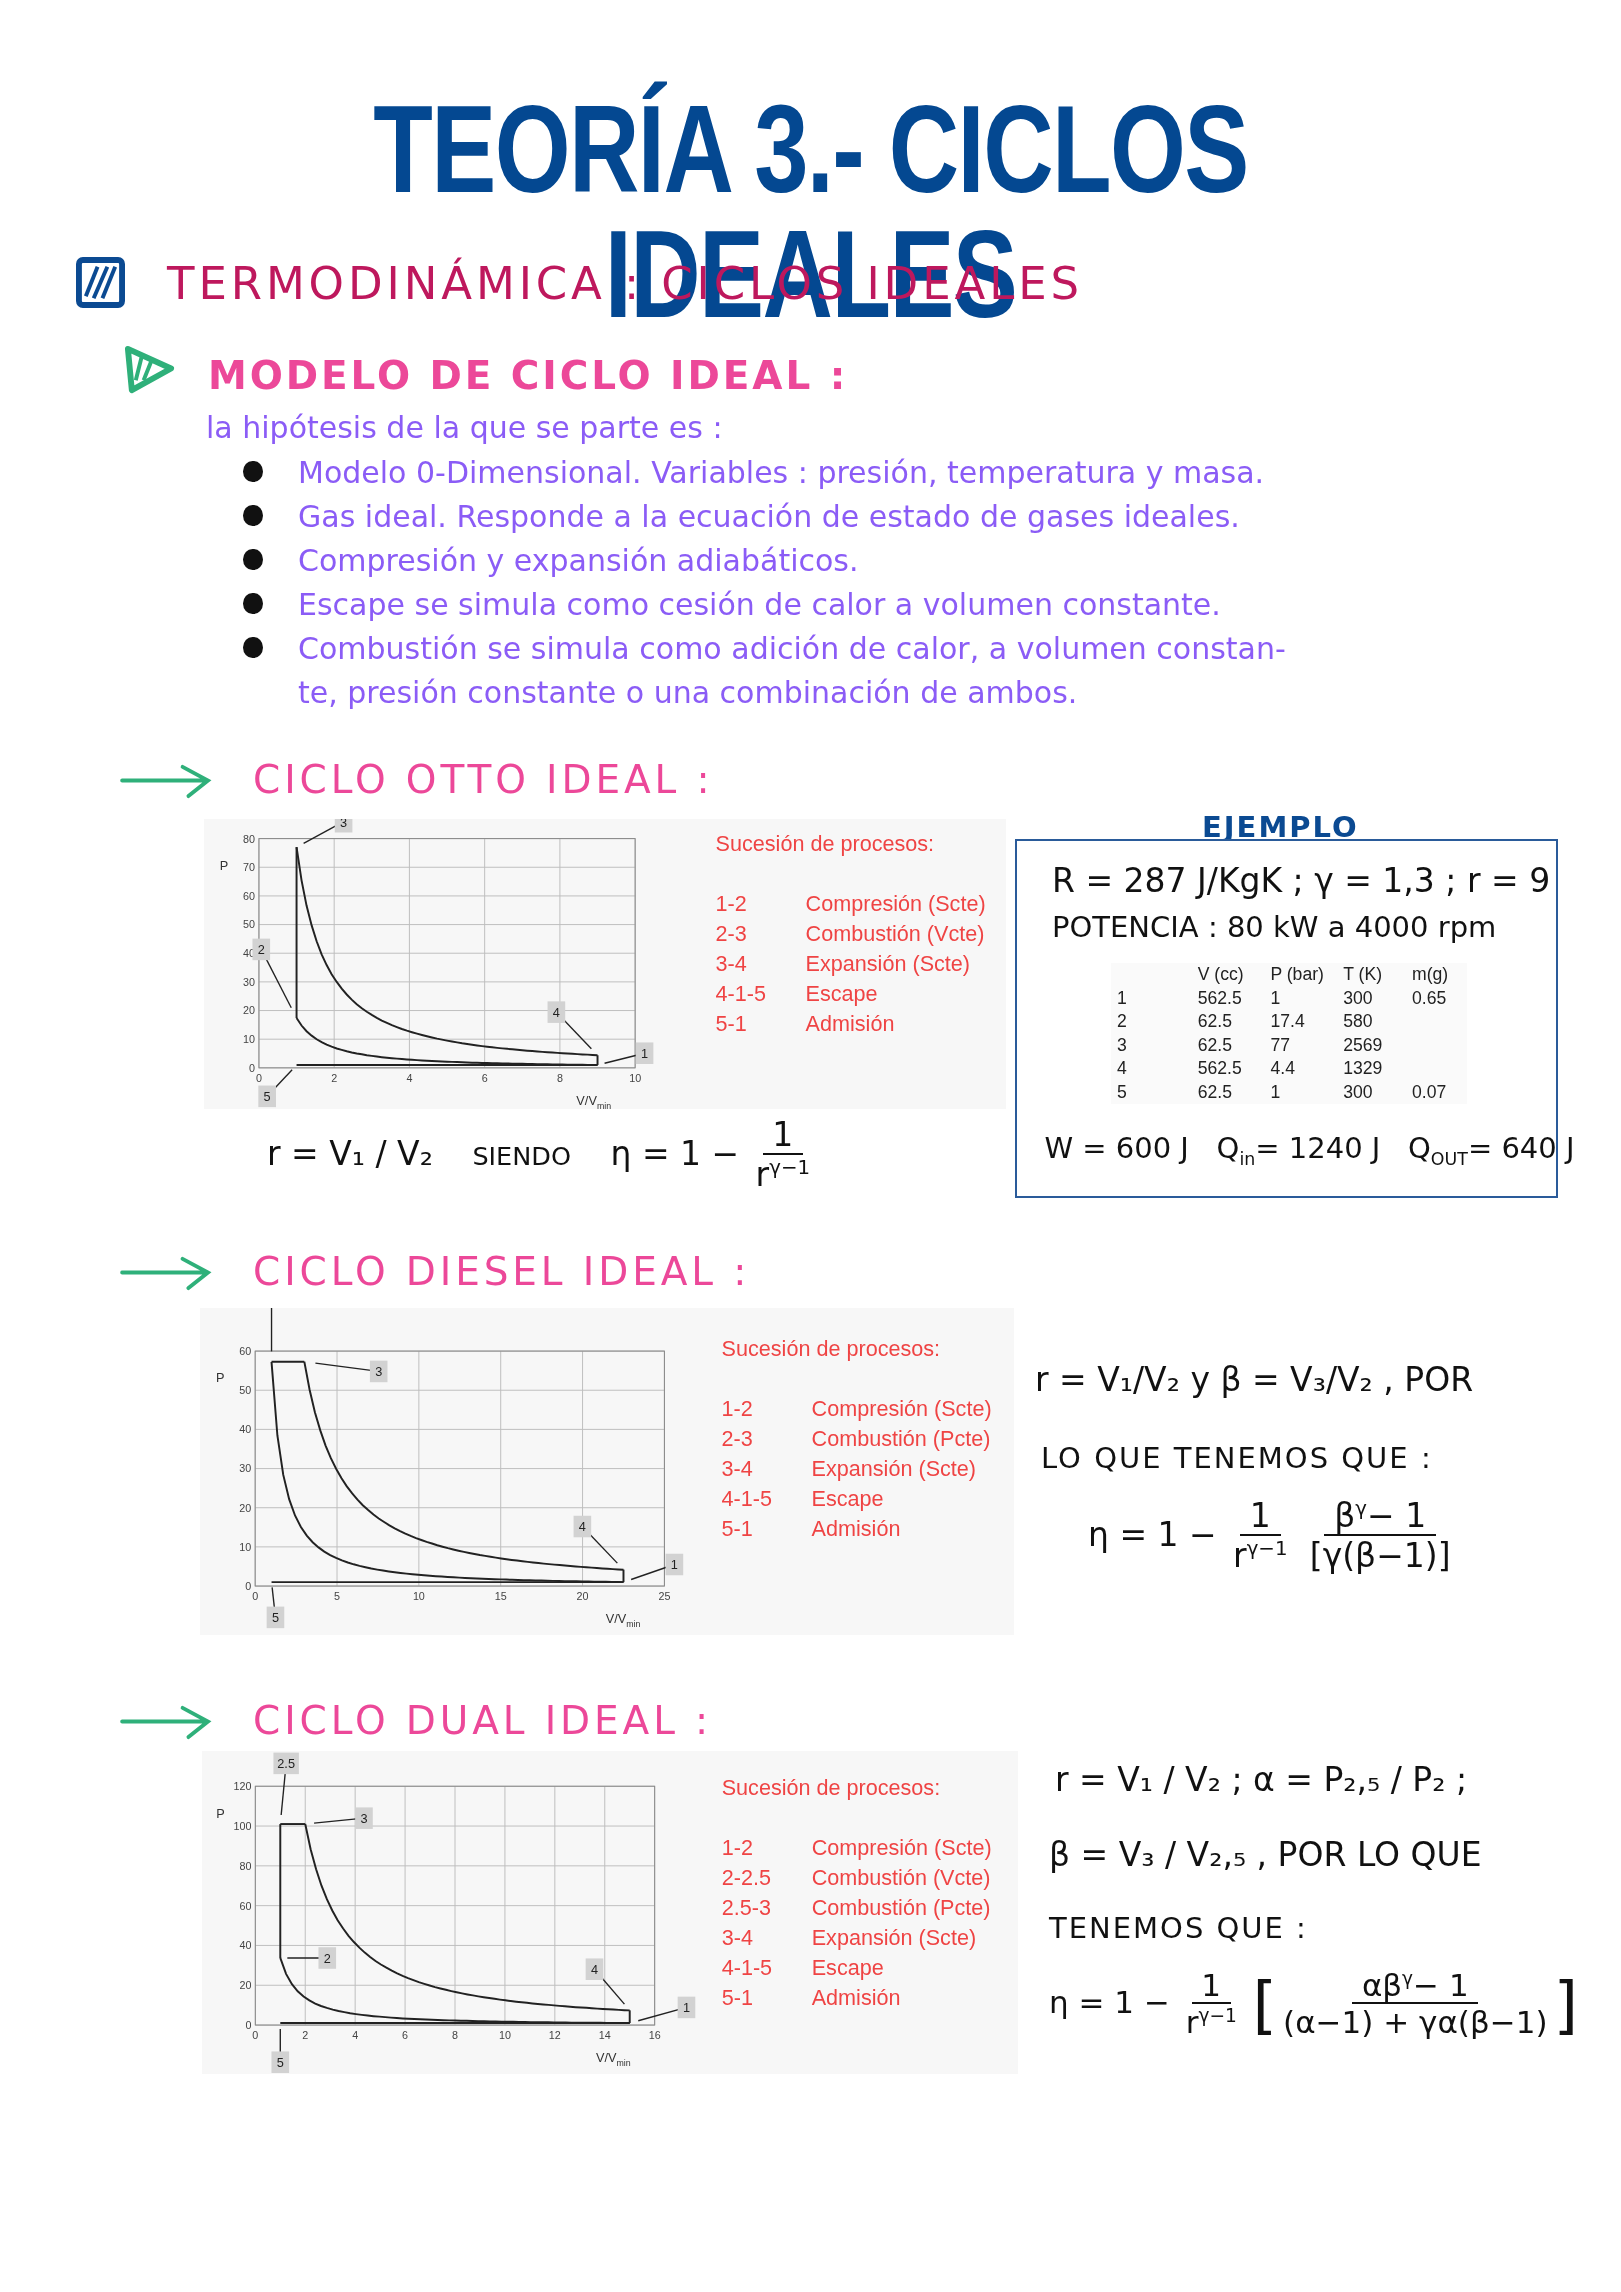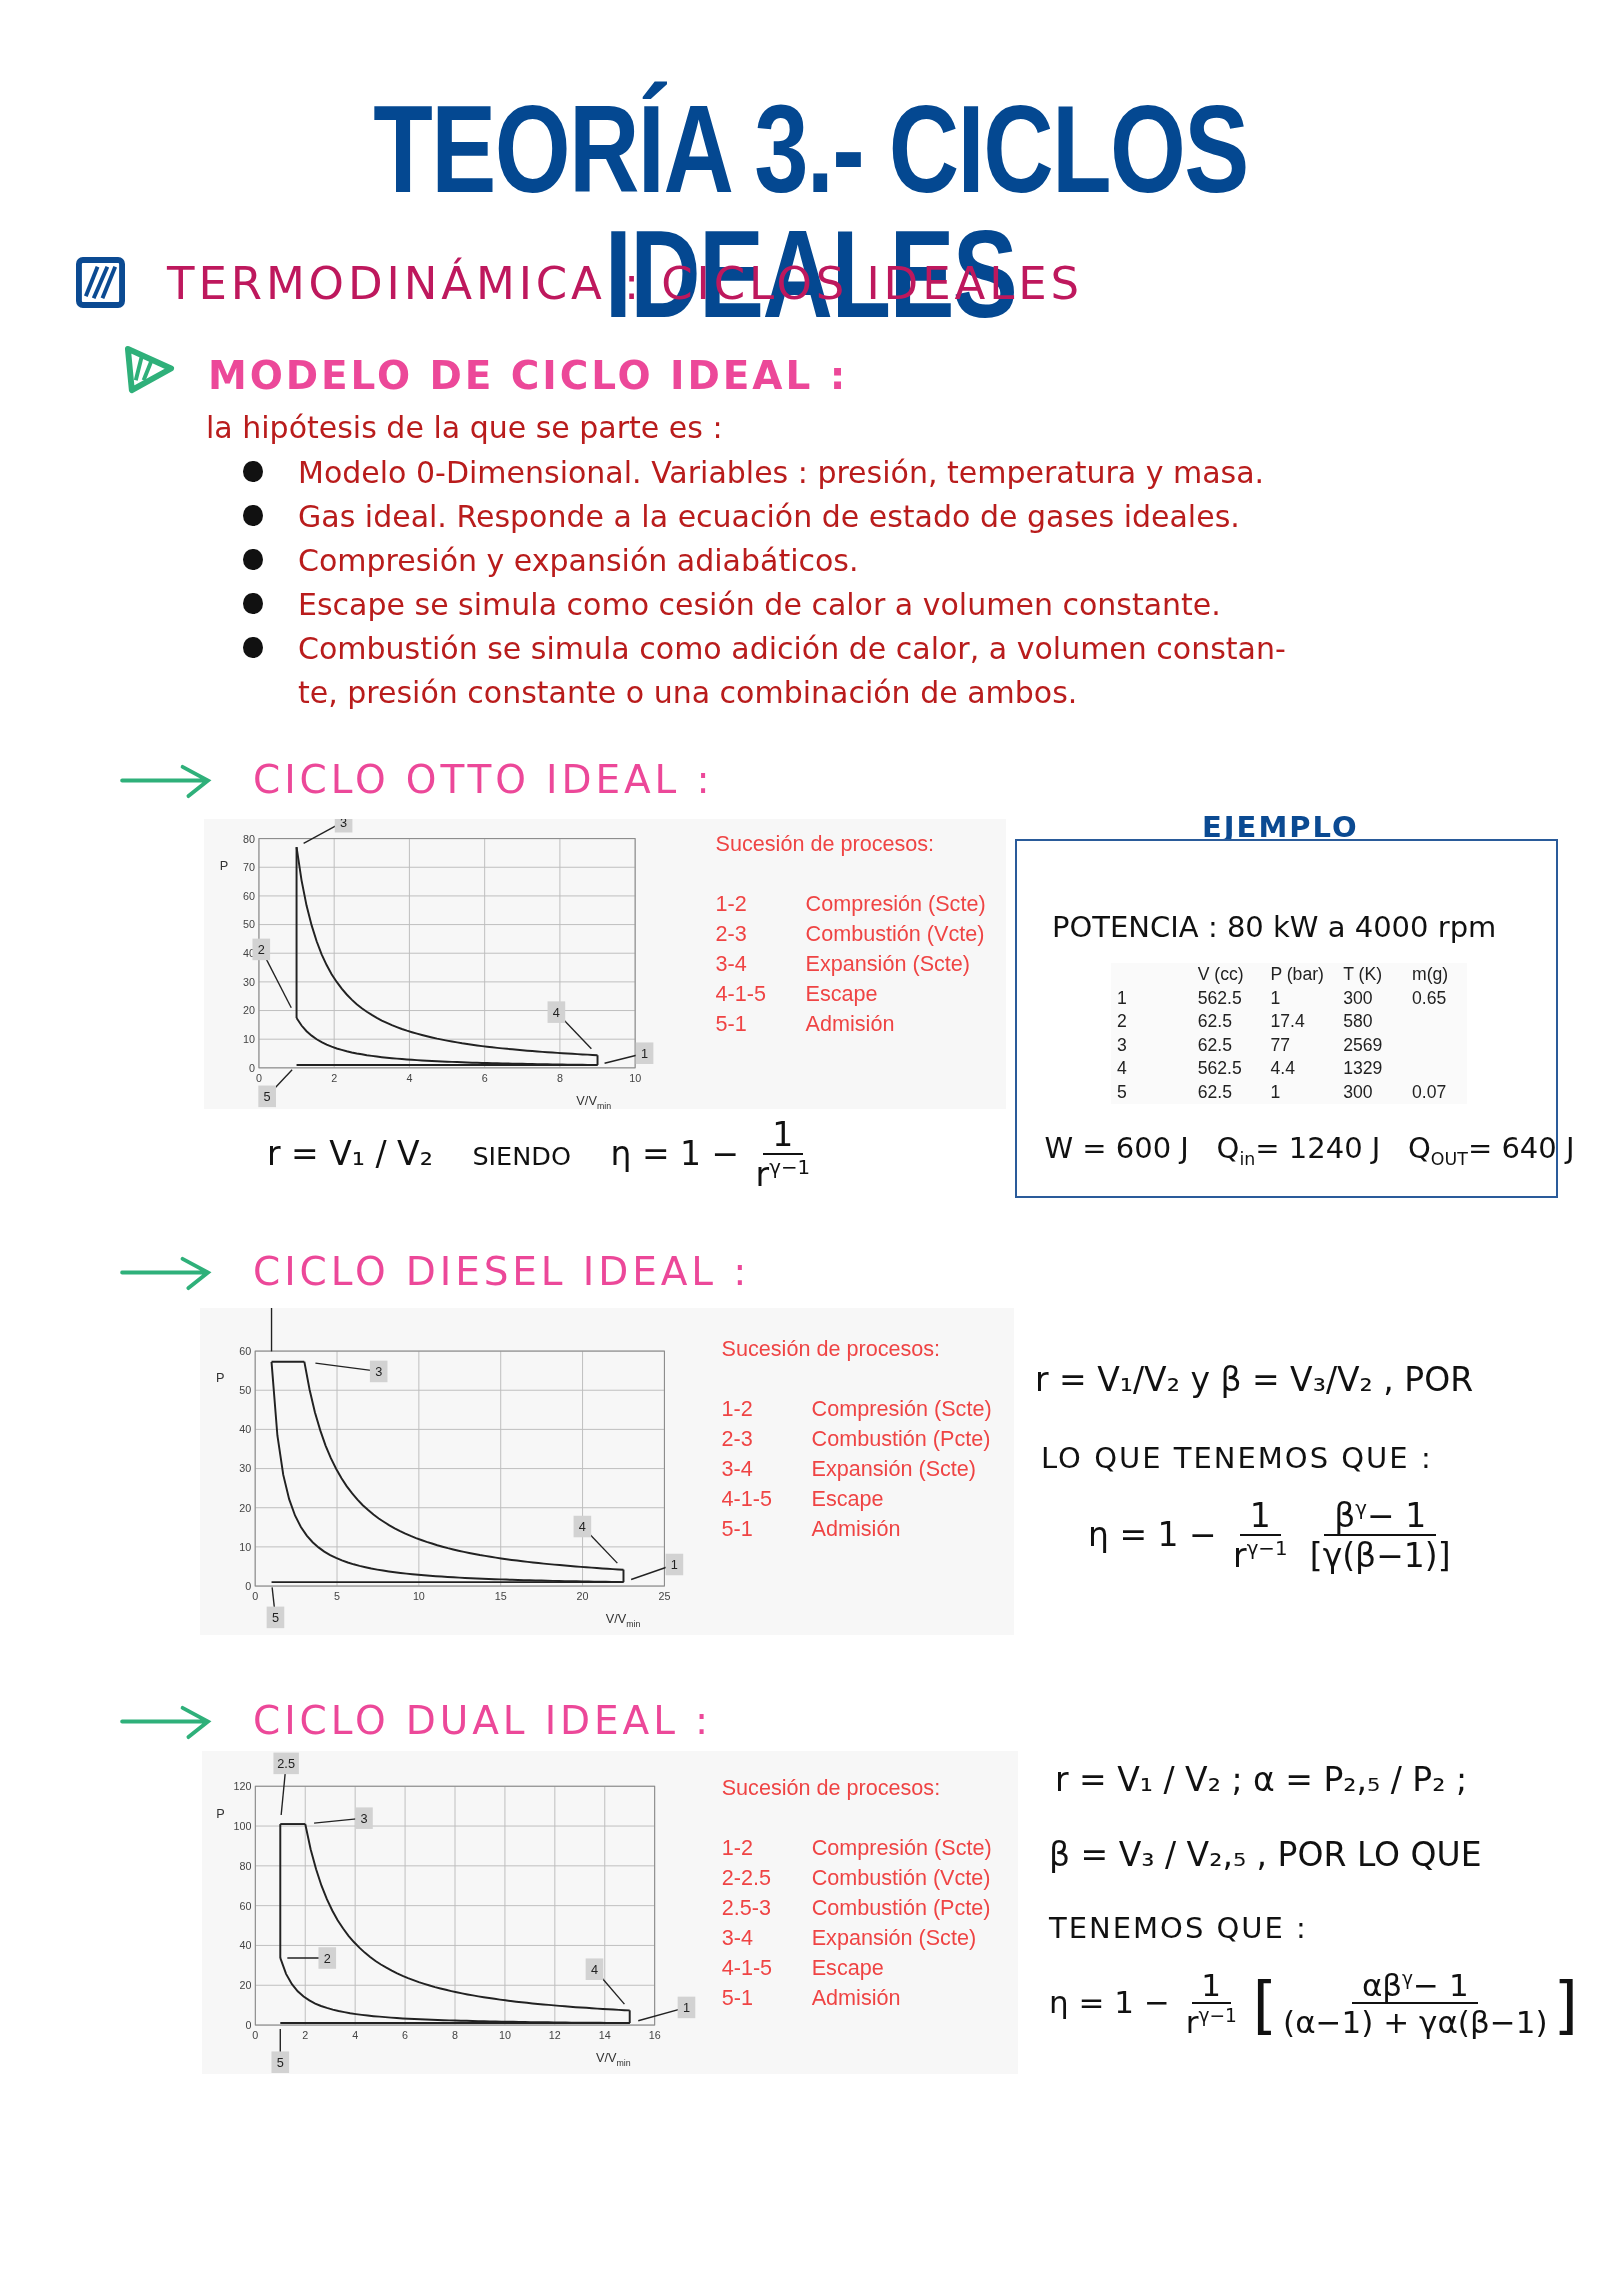--- a/index.html
+++ b/index.html
@@ -3,21 +3,21 @@
 <meta charset="utf-8">
 <style>
   html,body{margin:0;padding:0;background:#ffffff;}
   body{width:1621px;height:2293px;position:relative;overflow:hidden;font-family:"Liberation Sans",sans-serif;color:#111;}
   .abs{position:absolute;}
   .title{left:0;top:86px;width:1621px;text-align:center;color:#044891;font-family:"Liberation Sans",sans-serif;font-weight:bold;font-size:125px;letter-spacing:-2px;transform:scaleX(0.78);transform-origin:center;line-height:1;}
   .hand{font-family:"DejaVu Sans",sans-serif;}
   .blue-h{color:#be185d;font-size:45px;letter-spacing:3.9px;font-weight:normal;}
   .green-h{color:#ec4899;font-size:39px;letter-spacing:3.9px;}
   .green-h.bold{font-weight:bold;letter-spacing:2.9px;}
-  .body-text{font-size:30px;line-height:44px;color:#b91c1c;}
+  .body-text{font-size:30px;line-height:44px;color:#8b5cf6;}
   ul.bul{list-style:none;margin:0;padding:0;}
   ul.bul li{position:relative;padding-left:55px;}
   ul.bul li .dot{position:absolute;left:0;top:9.8px;width:19.6px;height:21.6px;border-radius:50%;background:#111;}
   .chart-wrap{background:#f7f7f7;}
   .proc{font-family:"Liberation Sans",sans-serif;font-size:21.6px;color:#ef4444;line-height:30px;}
   .proc .hdr{margin-bottom:30px;}
   .proc .row{display:flex;}
   .proc .row span:first-child{width:90px;}
   .ex-box{border:2.5px solid #2a5b9a;background:#fff;}
   .ex-title{color:#0b4a92;font-weight:bold;font-size:29px;letter-spacing:2px;}
@@ -148,20 +148,21 @@
       <span>Escape</span>
     </div>
   <div class="row">
       <span>5-1</span>
       <span>Admisión</span>
     </div>
 </div>
 
 <div class="abs hand ex-title" style="left:1202px;top:810px;">EJEMPLO</div>
 <div class="abs ex-box" style="left:1015px;top:839px;width:539px;height:355px;">
+  <div class="hand" style="position:absolute;left:35px;top:19.6px;font-size:33px;">R = 287 J/KgK ; γ = 1,3 ; r = 9</div>
   <div class="hand" style="position:absolute;left:35px;top:69px;font-size:29px;">POTENCIA : 80 kW a 4000 rpm</div>
   <table class="ex-table" style="position:absolute;left:94px;top:122px;">
     <tbody>
         <tr>
       <th style="width:69px;"></th>
       <th style="width:61px;">V (cc)</th>
       <th style="width:61px;">P (bar)</th>
       <th style="width:57px;">T (K)</th>
       <th style="width:49px;">m(g)</th>
     </tr>

